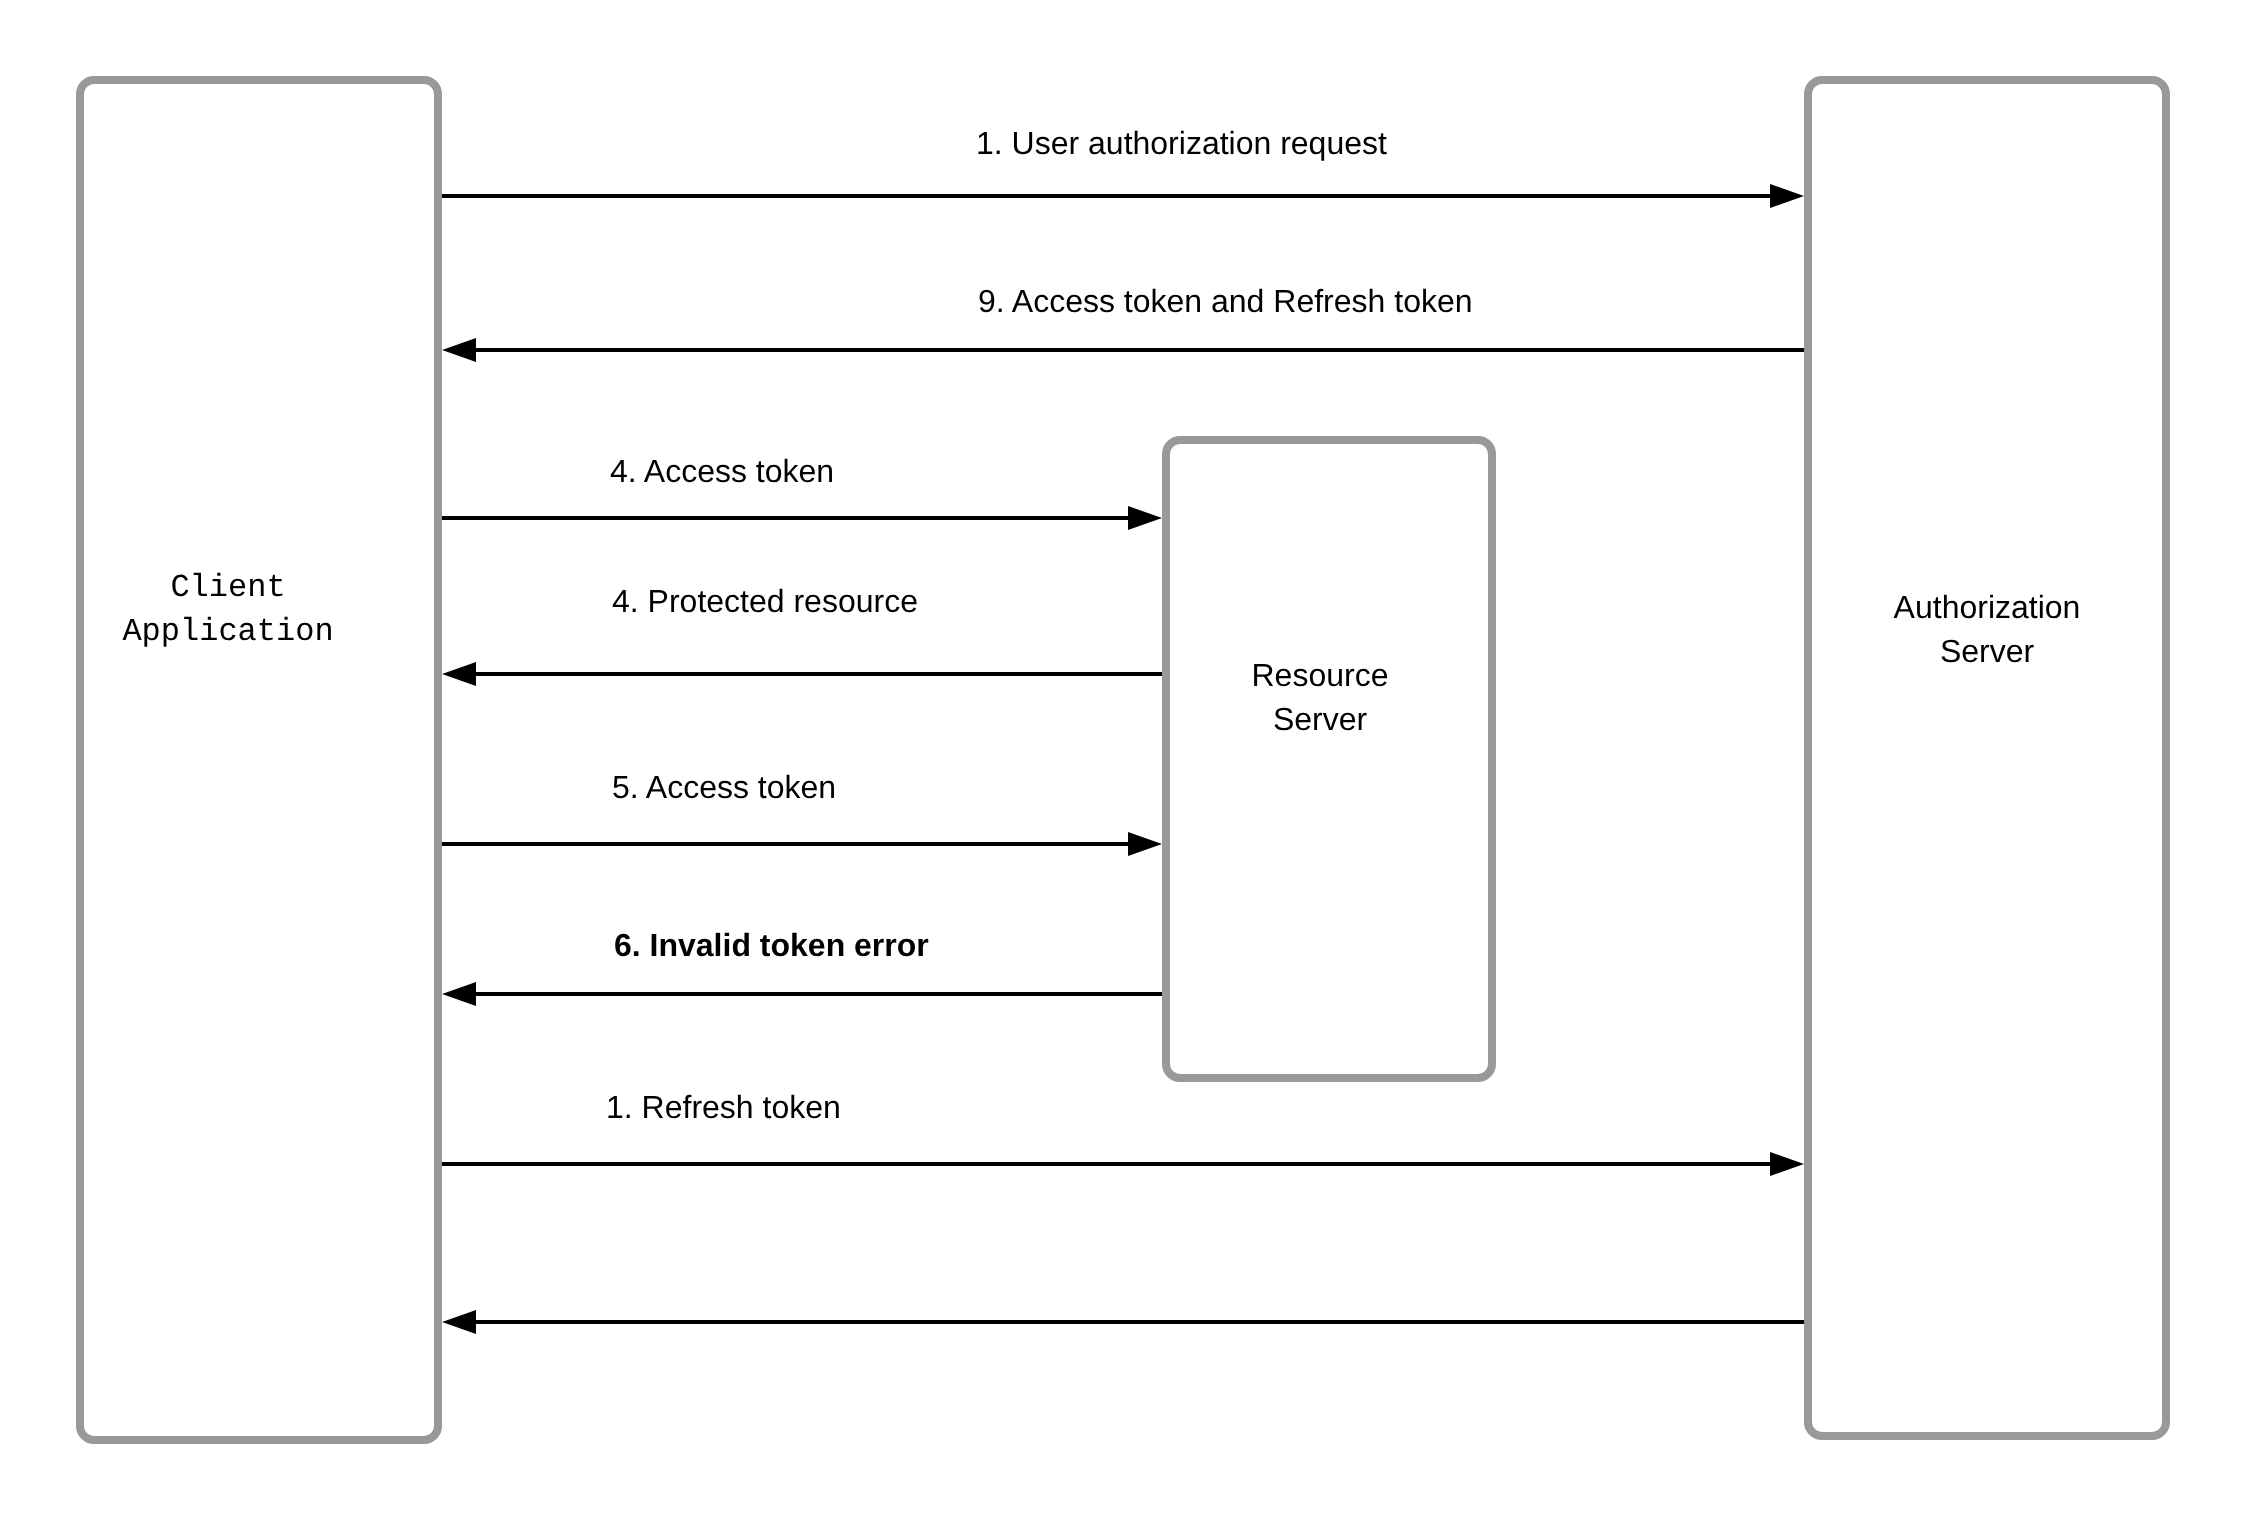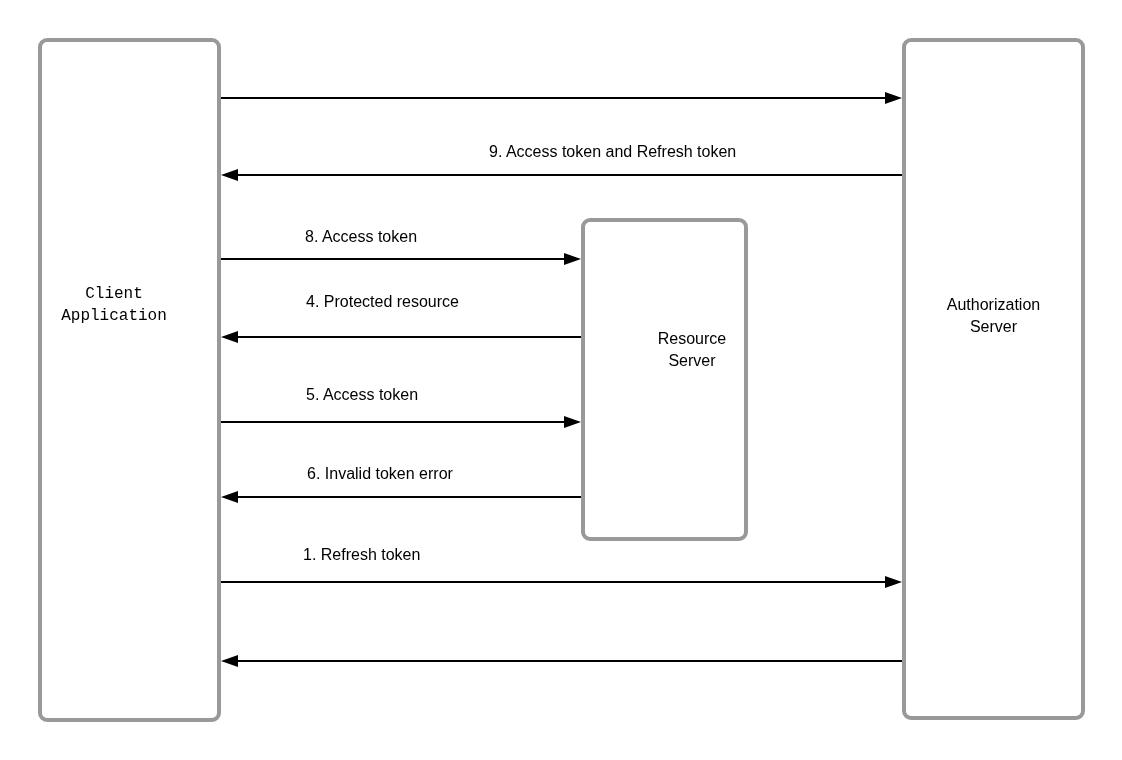--- a/index.html
+++ b/index.html
@@ -60,47 +60,48 @@
 </head>
 <body>
 
 <div id="canvas">
 
   <div class="node-box" style="left:38px; top:38px; width:183px; height:684px;"></div>
   <div class="node-label" style="left:38px; top:283px; width:152px;font-family:Liberation Mono, monospace;">Client
 Application</div>
 
   <div class="node-box" style="left:581px; top:218px; width:167px; height:323px;"></div>
-  <div class="node-label" style="left:581px; top:328px; width:158px;margin-left:32px;">Resource
+  <div class="node-label" style="left:581px; top:328px; width:158px;">Resource
 Server</div>
 
   <div class="node-box" style="left:902px; top:38px; width:183px; height:682px;"></div>
   <div class="node-label" style="left:902px; top:294px; width:183px;">Authorization
 Server</div>
 
+  <div class="arrow-label" style="left:488px; top:63px;">1. User authorization request</div>
   <div class="arrow-line" style="left:221px; top:97px; width:665px;"></div>
   <div class="arrow-head right" style="left:885px; top:92px;"></div>
 
   <div class="arrow-label" style="left:489px; top:142px;">9. Access token and Refresh token</div>
   <div class="arrow-line" style="left:237px; top:174px; width:665px;"></div>
   <div class="arrow-head left" style="left:221px; top:169px;"></div>
 
-  <div class="arrow-label" style="left:305px; top:227px;">8. Access token</div>
+  <div class="arrow-label" style="left:305px; top:227px;">4. Access token</div>
   <div class="arrow-line" style="left:221px; top:258px; width:344px;"></div>
   <div class="arrow-head right" style="left:564px; top:253px;"></div>
 
   <div class="arrow-label" style="left:306px; top:292px;">4. Protected resource</div>
   <div class="arrow-line" style="left:237px; top:336px; width:344px;"></div>
   <div class="arrow-head left" style="left:221px; top:331px;"></div>
 
   <div class="arrow-label" style="left:306px; top:385px;text-align:center;">5. Access token</div>
   <div class="arrow-line" style="left:221px; top:421px; width:344px;"></div>
   <div class="arrow-head right" style="left:564px; top:416px;"></div>
 
-  <div class="arrow-label" style="left:307px; top:464px;">6. Invalid token error</div>
+  <div class="arrow-label" style="left:307px; top:464px;font-weight:bold;">6. Invalid token error</div>
   <div class="arrow-line" style="left:237px; top:496px; width:344px;"></div>
   <div class="arrow-head left" style="left:221px; top:491px;"></div>
 
   <div class="arrow-label" style="left:303px; top:545px;">1. Refresh token</div>
   <div class="arrow-line" style="left:221px; top:581px; width:665px;"></div>
   <div class="arrow-head right" style="left:885px; top:576px;"></div>
 
   <div class="arrow-line" style="left:237px; top:660px; width:665px;"></div>
   <div class="arrow-head left" style="left:221px; top:655px;"></div>
 

